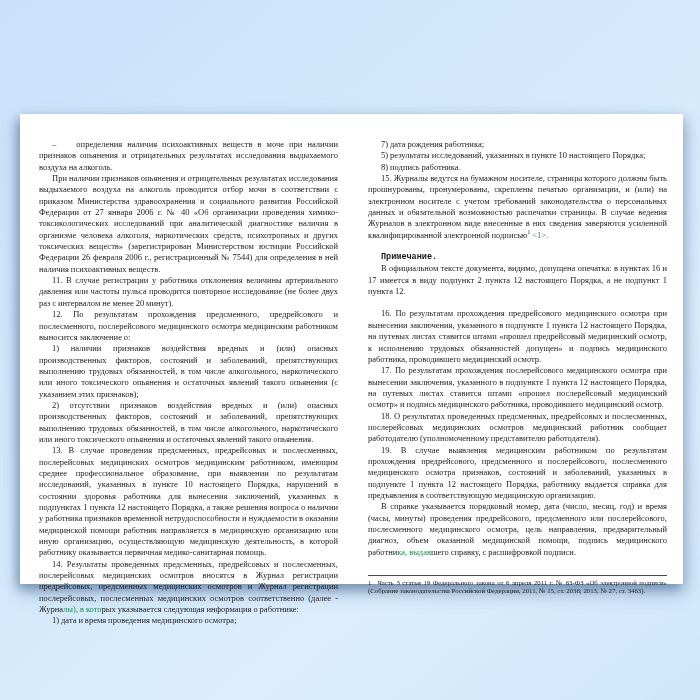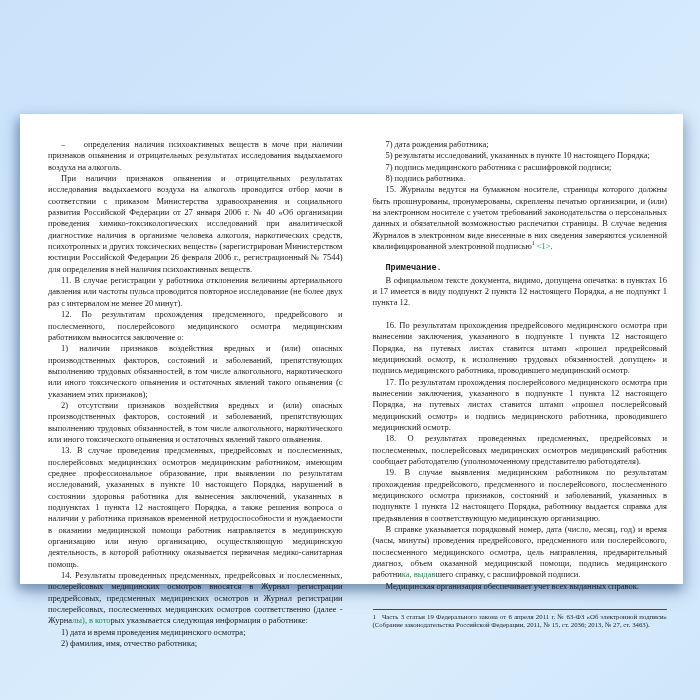--- a/index.html
+++ b/index.html
@@ -21,21 +21,21 @@
     width: 663px;
     height: 470px;
     background: #ffffff;
     box-shadow: -4px 5px 9px rgba(88, 118, 158, 0.50),
                 0px 9px 18px rgba(88, 118, 158, 0.32),
                 4px 6px 12px rgba(88, 118, 158, 0.28);
   }
   .columns {
     display: flex;
     gap: 30px;
-    padding: 25px 16px 0 28px;
+    padding: 25px 16px 0 19px;
     box-sizing: border-box;
     width: 100%;
     height: 100%;
   }
   .col {
     width: 308px;
     min-width: 0;
     font-size: 8.5px;
     line-height: 11.35px;
     text-align: justify;
@@ -75,37 +75,34 @@
     <div class="col" id="left-col">
         <p class="para"><span>–&nbsp;&nbsp;&nbsp;&nbsp;определения наличия психоактивных веществ в моче при наличии признаков опьянения и отрицательных результатах исследования выдыхаемого воздуха на алкоголь.</span></p>
         <p class="para"><span>При наличии признаков опьянения и отрицательных результатах исследования выдыхаемого воздуха на алкоголь проводится отбор мочи в соответствии с приказом Министерства здравоохранения и социального развития Российской Федерации от 27 января 2006 г. № 40 «Об организации проведения химико-токсикологических исследований при аналитической диагностике наличия в организме человека алкоголя, наркотических средств, психотропных и других токсических веществ» (зарегистрирован Министерством юстиции Российской Федерации 26 февраля 2006 г., регистрационный № 7544) для определения в ней наличия психоактивных веществ.</span></p>
         <p class="para"><span>11. В случае регистрации у работника отклонения величины артериального давления или частоты пульса проводится повторное исследование (не более двух раз с интервалом не менее 20 минут).</span></p>
         <p class="para"><span>12. По результатам прохождения предсменного, предрейсового и послесменного, послерейсового медицинского осмотра медицинским работником выносится заключение о:</span></p>
         <p class="para"><span>1) наличии признаков воздействия вредных и (или) опасных производственных факторов, состояний и заболеваний, препятствующих выполнению трудовых обязанностей, в том числе алкогольного, наркотического или иного токсического опьянения и остаточных явлений такого опьянения (с указанием этих признаков);</span></p>
         <p class="para"><span>2) отсутствии признаков воздействия вредных и (или) опасных производственных факторов, состояний и заболеваний, препятствующих выполнению трудовых обязанностей, в том числе алкогольного, наркотического или иного токсического опьянения и остаточных явлений такого опьянения.</span></p>
         <p class="para"><span>13. В случае проведения предсменных, предрейсовых и послесменных, послерейсовых медицинских осмотров медицинским работником, имеющим среднее профессиональное образование, при выявлении по результатам исследований, указанных в пункте 10 настоящего Порядка, нарушений в состоянии здоровья работника для вынесения заключений, указанных в подпунктах 1 пункта 12 настоящего Порядка, а также решения вопроса о наличии у работника признаков временной нетрудоспособности и нуждаемости в оказании медицинской помощи работник направляется в медицинскую организацию или иную организацию, осуществляющую медицинскую деятельность, в которой работнику оказывается первичная медико-санитарная помощь.</span></p>
         <p class="para"><span>14. Результаты проведенных предсменных, предрейсовых и послесменных, послерейсовых медицинских осмотров вносятся в Журнал регистрации предрейсовых, предсменных медицинских осмотров и Журнал регистрации послерейсовых, послесменных медицинских осмотров соответственно (далее - Журна</span><span class="green">лы), в кото</span><span>рых указывается следующая информация о работнике:</span></p>
         <p class="para"><span>1) дата и время проведения медицинского осмотра;</span></p>
-        <p class="para"><span>2) фамилия, имя, отчество работника;</span></p>
       </div>
     <div class="col">
       <div id="right-col">
           <p class="para"><span>7) дата рождения работника;</span></p>
           <p class="para"><span>5) результаты исследований, указанных в пункте 10 настоящего Порядка;</span></p>
-          <p class="para"><span>7) подпись медицинского работника с расшифровкой подписи;</span></p>
           <p class="para"><span>8) подпись работника.</span></p>
           <p class="para"><span>15. Журналы ведутся на бумажном носителе, страницы которого должны быть прошнурованы, пронумерованы, скреплены печатью организации, и (или) на электронном носителе с учетом требований законодательства о персональных данных и обязательной возможностью распечатки страницы. В случае ведения Журналов в электронном виде внесенные в них сведения заверяются усиленной квалифицированной электронной подписью</span><sup>1</sup><span class="green"> &lt;1&gt;</span><span>.</span></p>
           <p class="para note-heading"><span>Примечание.</span></p>
           <p class="para note-body"><span>В официальном тексте документа, видимо, допущена опечатка: в пунктах 16 и 17 имеется в виду подпункт 2 пункта 12 настоящего Порядка, а не подпункт 1 пункта 12.</span></p>
           <p class="para"><span>16. По результатам прохождения предрейсового медицинского осмотра при вынесении заключения, указанного в подпункте 1 пункта 12 настоящего Порядка, на путевых листах ставится штамп «прошел предрейсовый медицинский осмотр, к исполнению трудовых обязанностей допущен» и подпись медицинского работника, проводившего медицинский осмотр.</span></p>
           <p class="para"><span>17. По результатам прохождения послерейсового медицинского осмотра при вынесении заключения, указанного в подпункте 1 пункта 12 настоящего Порядка, на путевых листах ставится штамп «прошел послерейсовый медицинский осмотр» и подпись медицинского работника, проводившего медицинский осмотр.</span></p>
           <p class="para"><span>18. О результатах проведенных предсменных, предрейсовых и послесменных, послерейсовых медицинских осмотров медицинский работник сообщает работодателю (уполномоченному представителю работодателя).</span></p>
           <p class="para"><span>19. В случае выявления медицинским работником по результатам прохождения предрейсового, предсменного и послерейсового, послесменного медицинского осмотра признаков, состояний и заболеваний, указанных в подпункте 1 пункта 12 настоящего Порядка, работнику выдается справка для предъявления в соответствующую медицинскую организацию.</span></p>
           <p class="para"><span>В справке указывается порядковый номер, дата (число, месяц, год) и время (часы, минуты) проведения предрейсового, предсменного или послерейсового, послесменного медицинского осмотра, цель направления, предварительный диагноз, объем оказанной медицинской помощи, подпись медицинского работни</span><span class="green">ка, выдав</span><span>шего справку, с расшифровкой подписи.</span></p>
-          <p class="para"><span>Медицинская организация обеспечивает учет всех выданных справок.</span></p>
         </div>
       <div class="footnote">
         <div class="footnote-rule"></div>
         <div>
           <span class="footnote-marker">1</span><span>Часть 3 статьи 19 Федерального закона от 6 апреля 2011 г. № 63-ФЗ «Об электронной подписи» (Собрание законодательства Российской Федерации, 2011, № 15, ст. 2036; 2013, № 27, ст. 3463).</span>
         </div>
       </div>
     </div>
   </div>
 </div>

